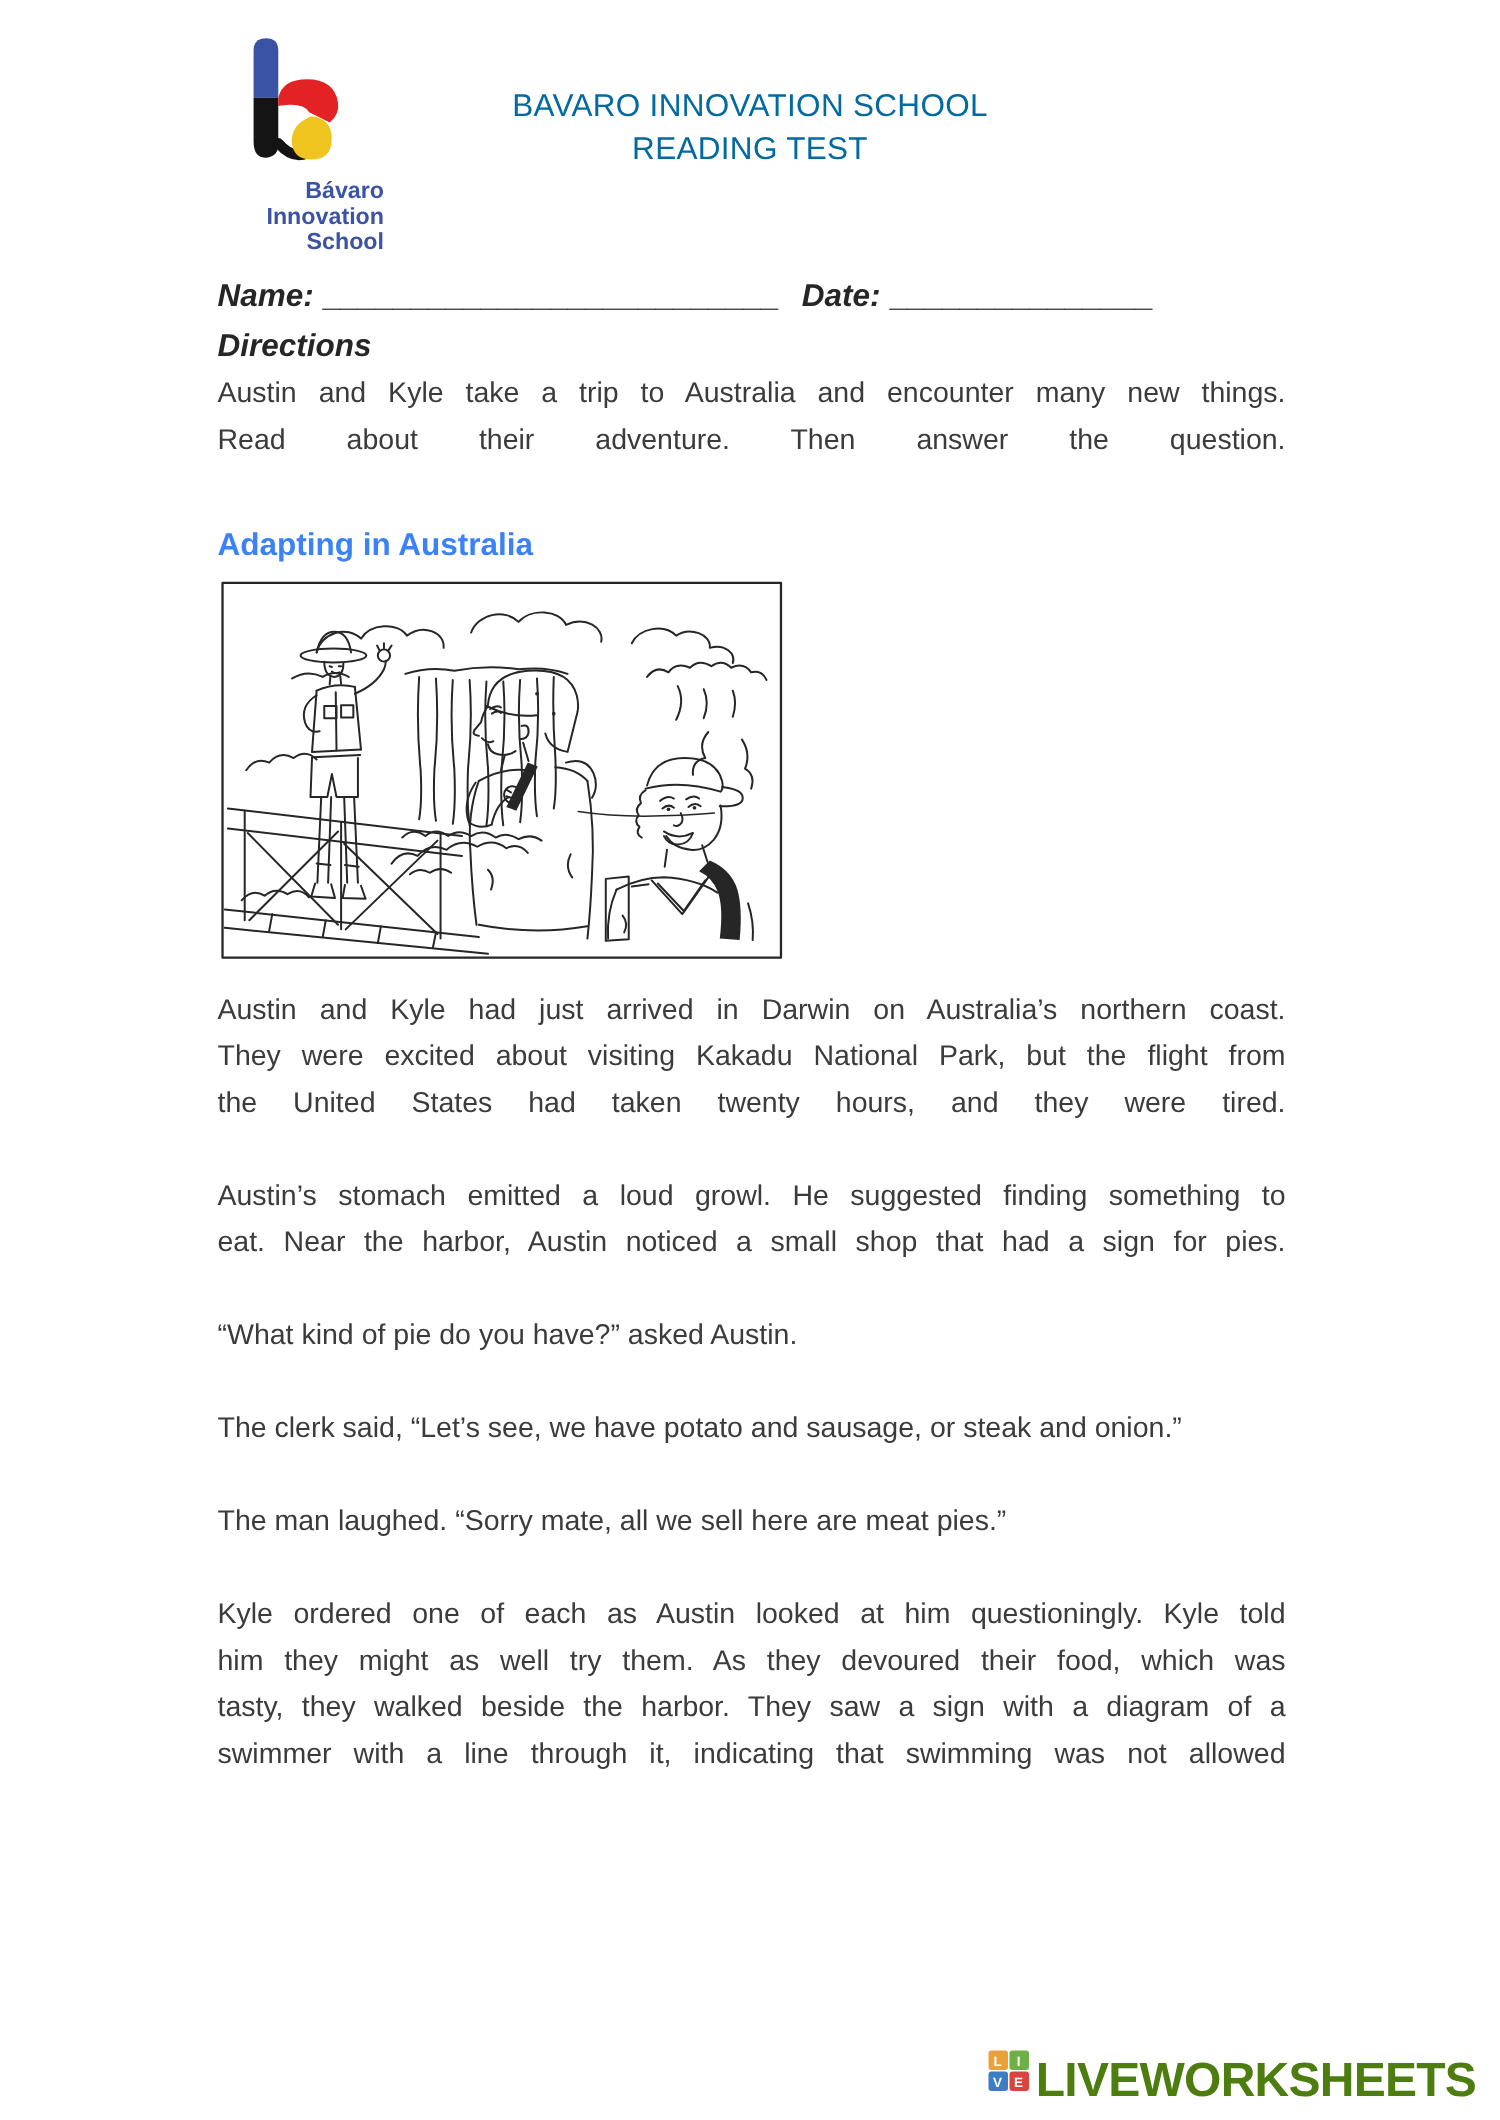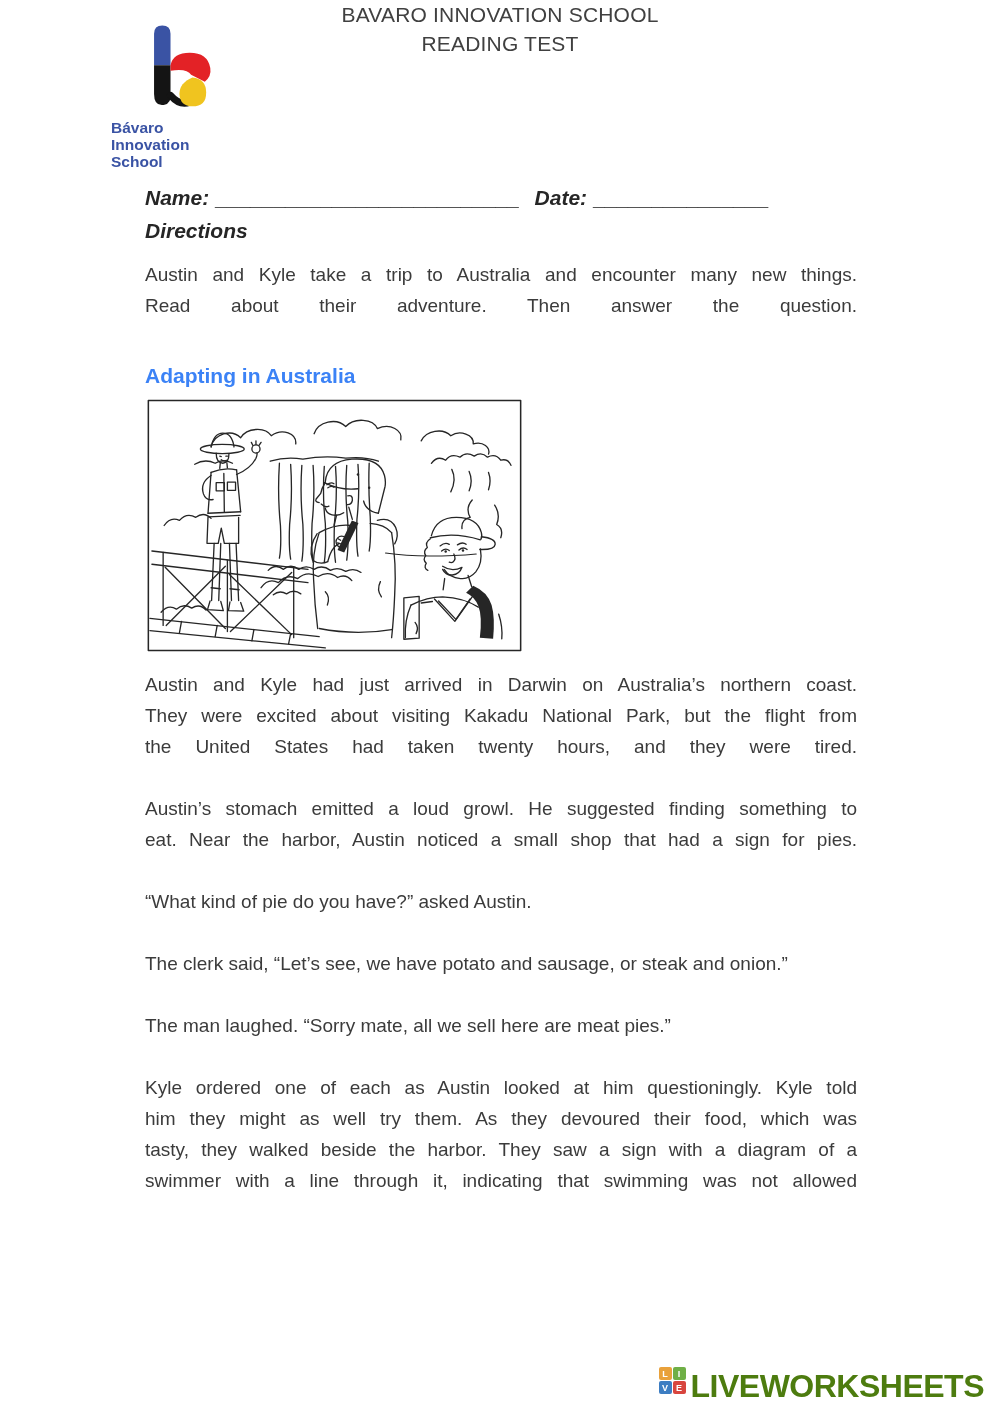--- a/index.html
+++ b/index.html
@@ -1,34 +1,34 @@
 <!DOCTYPE html>
 <html><head>
 <meta charset="utf-8">
 <style>
   html,body{margin:0;padding:0;background:#ffffff;}
   .page{
     position:relative;width:1000px;height:1413px;background:#ffffff;
     font-family:"Liberation Sans",sans-serif;color:#3b3b3b;overflow:hidden;
   }
   
-  .logo{position:absolute;left:111px;top:24px;width:130px;text-align:left;}
+  .logo{position:absolute;left:126px;top:24px;width:130px;text-align:right;}
   .logo svg{display:block;margin:0 auto;}
   .logo-text{color:#3a53a4;font-weight:bold;font-size:15.5px;line-height:17px;margin-top:3px;}
-  .title-block{text-align:center;font-size:21px;line-height:29px;color:#404040;font-weight:500;letter-spacing:.2px;}
+  .title-block{padding-top:56px;text-align:center;font-size:21px;line-height:29px;color:#0369a1;font-weight:500;letter-spacing:.2px;}
   
   main{position:absolute;left:145px;top:181px;width:712px;}
   .form-row{font-size:21px;line-height:33px;font-weight:bold;font-style:italic;color:#262626;white-space:nowrap;}
   .form-row .blank{font-style:normal;letter-spacing:0;}
   .form-row .date-label{margin-left:10px;}
   .directions-h{font-size:21px;line-height:33px;font-weight:bold;font-style:italic;color:#262626;}
   .para{margin:0 0 31px 0;}
   .para .line{font-size:19px;line-height:31px;color:#3b3b3b;text-align:left;}
   .para .line.stretch{text-align:justify;text-align-last:justify;}
-  .directions-p{margin-top:12px;}
+  .directions-p{margin-top:0;}
   .story-title{font-size:21px;line-height:29px;font-weight:bold;color:#3b82f6;margin:40px 0 8px 0;}
   figure.illustration{margin:0 0 12px 0;padding:0;width:379px;}
   
   .footer{position:absolute;right:16px;bottom:8px;display:flex;align-items:center;gap:5px;}
   .lw-tiles{display:grid;grid-template-columns:13px 13px;grid-template-rows:13px 13px;gap:1px;}
   .lw-tiles span{display:flex;align-items:center;justify-content:center;color:#fff;font-size:9px;font-weight:bold;border-radius:2px;font-family:"Liberation Sans",sans-serif;}
   .lw-word{font-size:32px;font-weight:800;color:#4d7c0f;letter-spacing:-.5px;font-family:"Liberation Sans",sans-serif;margin-top:12px;}
 </style>
 </head>
 <body>

